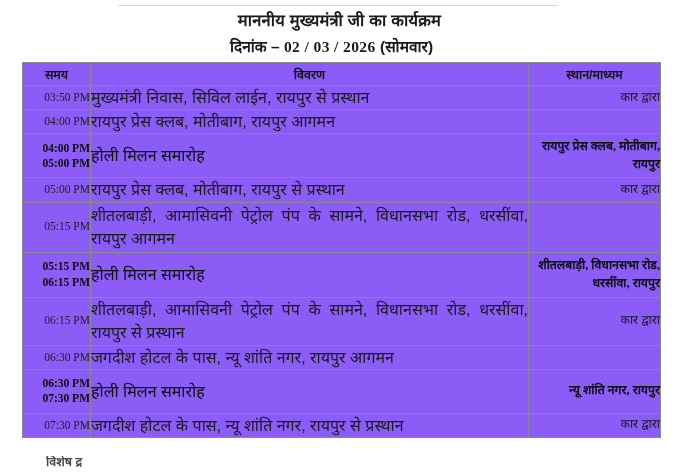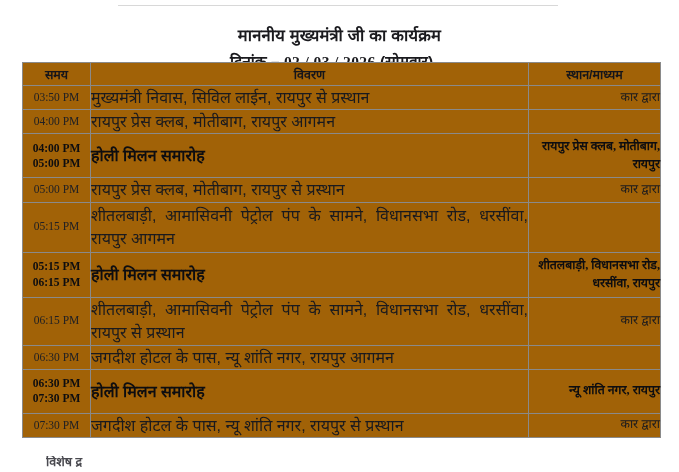--- a/index.html
+++ b/index.html
@@ -28,21 +28,21 @@
   .scan-line-top {
     position: absolute;
     left: 118px;
     top: 5px;
     width: 440px;
     height: 1px;
     background: #d8d8d8;
   }
 
   .title-block {
-    padding-top: 25px;
+    padding-top: 10px;
     text-align: center;
   }
 
   .doc-title {
     font-size: 16.5px;
     font-weight: 700;
     letter-spacing: 0.2px;
     color: #1a1a1e;
     line-height: 1.25;
     margin: 0;
@@ -65,21 +65,21 @@
     position: absolute;
     left: 22px;
     top: 62px;
     width: 638px;
   }
 
   table.schedule {
     border-collapse: collapse;
     width: 638px;
     table-layout: fixed;
-    background: #a16207;
+    background: #8b5cf6;
   }
 
   table.schedule td, table.schedule th {
     border: 1px solid #8a8a8a;
     padding: 0;
     vertical-align: middle;
   }
 
   col.c-time { width: 68px; }
   col.c-desc { width: 438px; }
@@ -87,21 +87,21 @@
 
   th.hcell {
     font-size: 12.5px;
     font-weight: 700;
     text-align: center;
     height: 22px;
     color: #15151a;
   }
 
   td.time {
-    text-align: center;
+    text-align: right;
     font-family: "Liberation Serif", "DejaVu Serif", serif;
     font-size: 11.5px;
     color: #202024;
     line-height: 1.32;
     padding: 2px 1px;
     white-space: pre-line;
   }
   td.time.bold {
     font-weight: 700;
     font-size: 11.5px;
@@ -111,21 +111,21 @@
   td.desc {
     font-size: 16px;
     text-align: left;
     padding: 3px 6px 3px 7px;
     line-height: 1.45;
     color: #1a1a1e;
     text-align: justify;
     text-align-last: left;
   }
   td.desc.bold {
-    font-weight: 700;
+    font-weight: 400;
     color: #0d0d10;
   }
 
   td.place {
     text-align: right;
     font-size: 12.3px;
     padding: 3px 4px;
     line-height: 1.45;
     color: #1a1a1e;
   }

